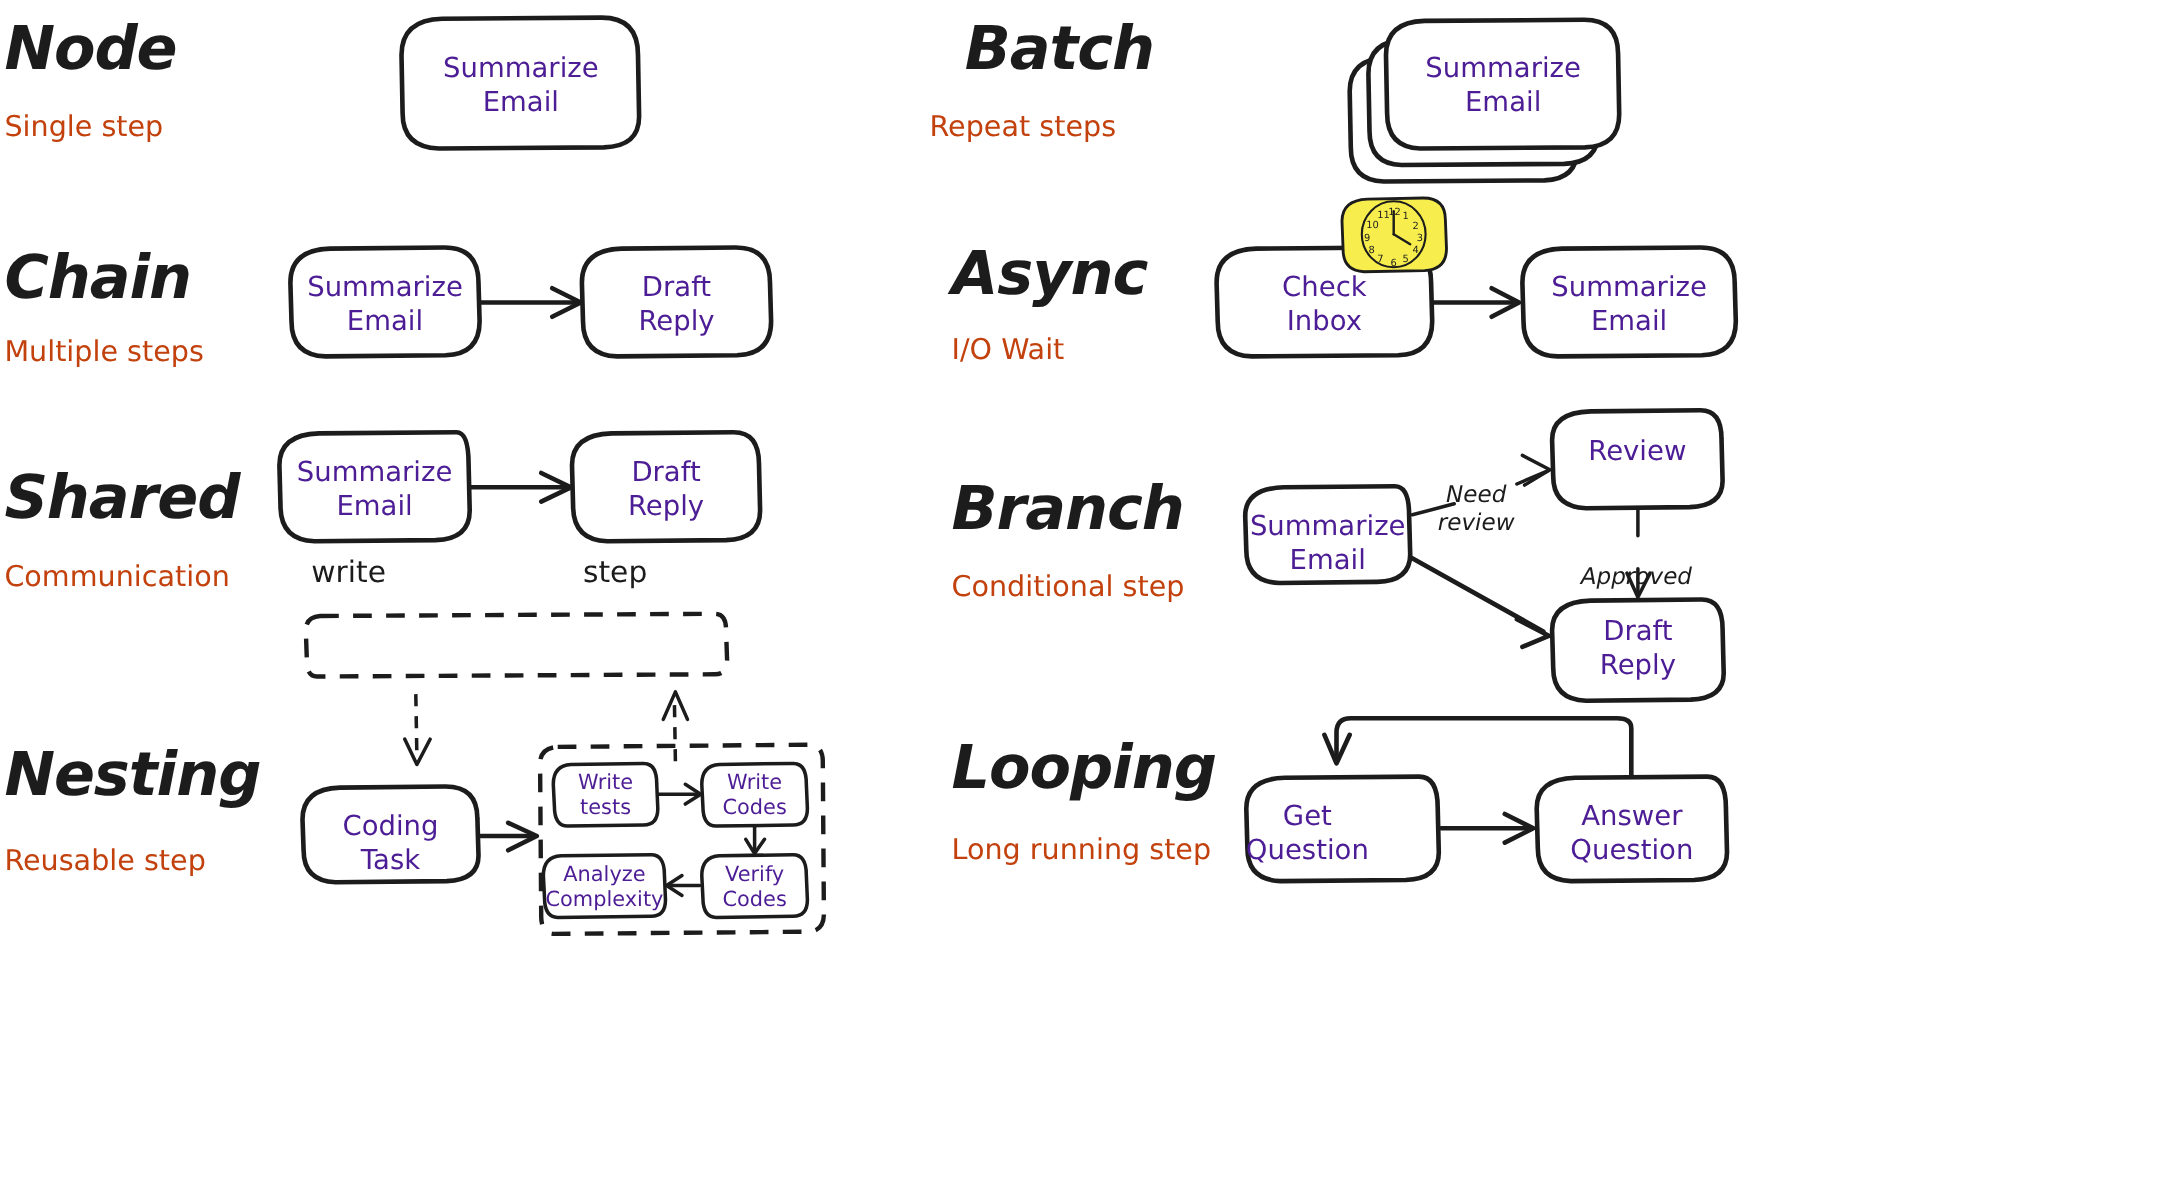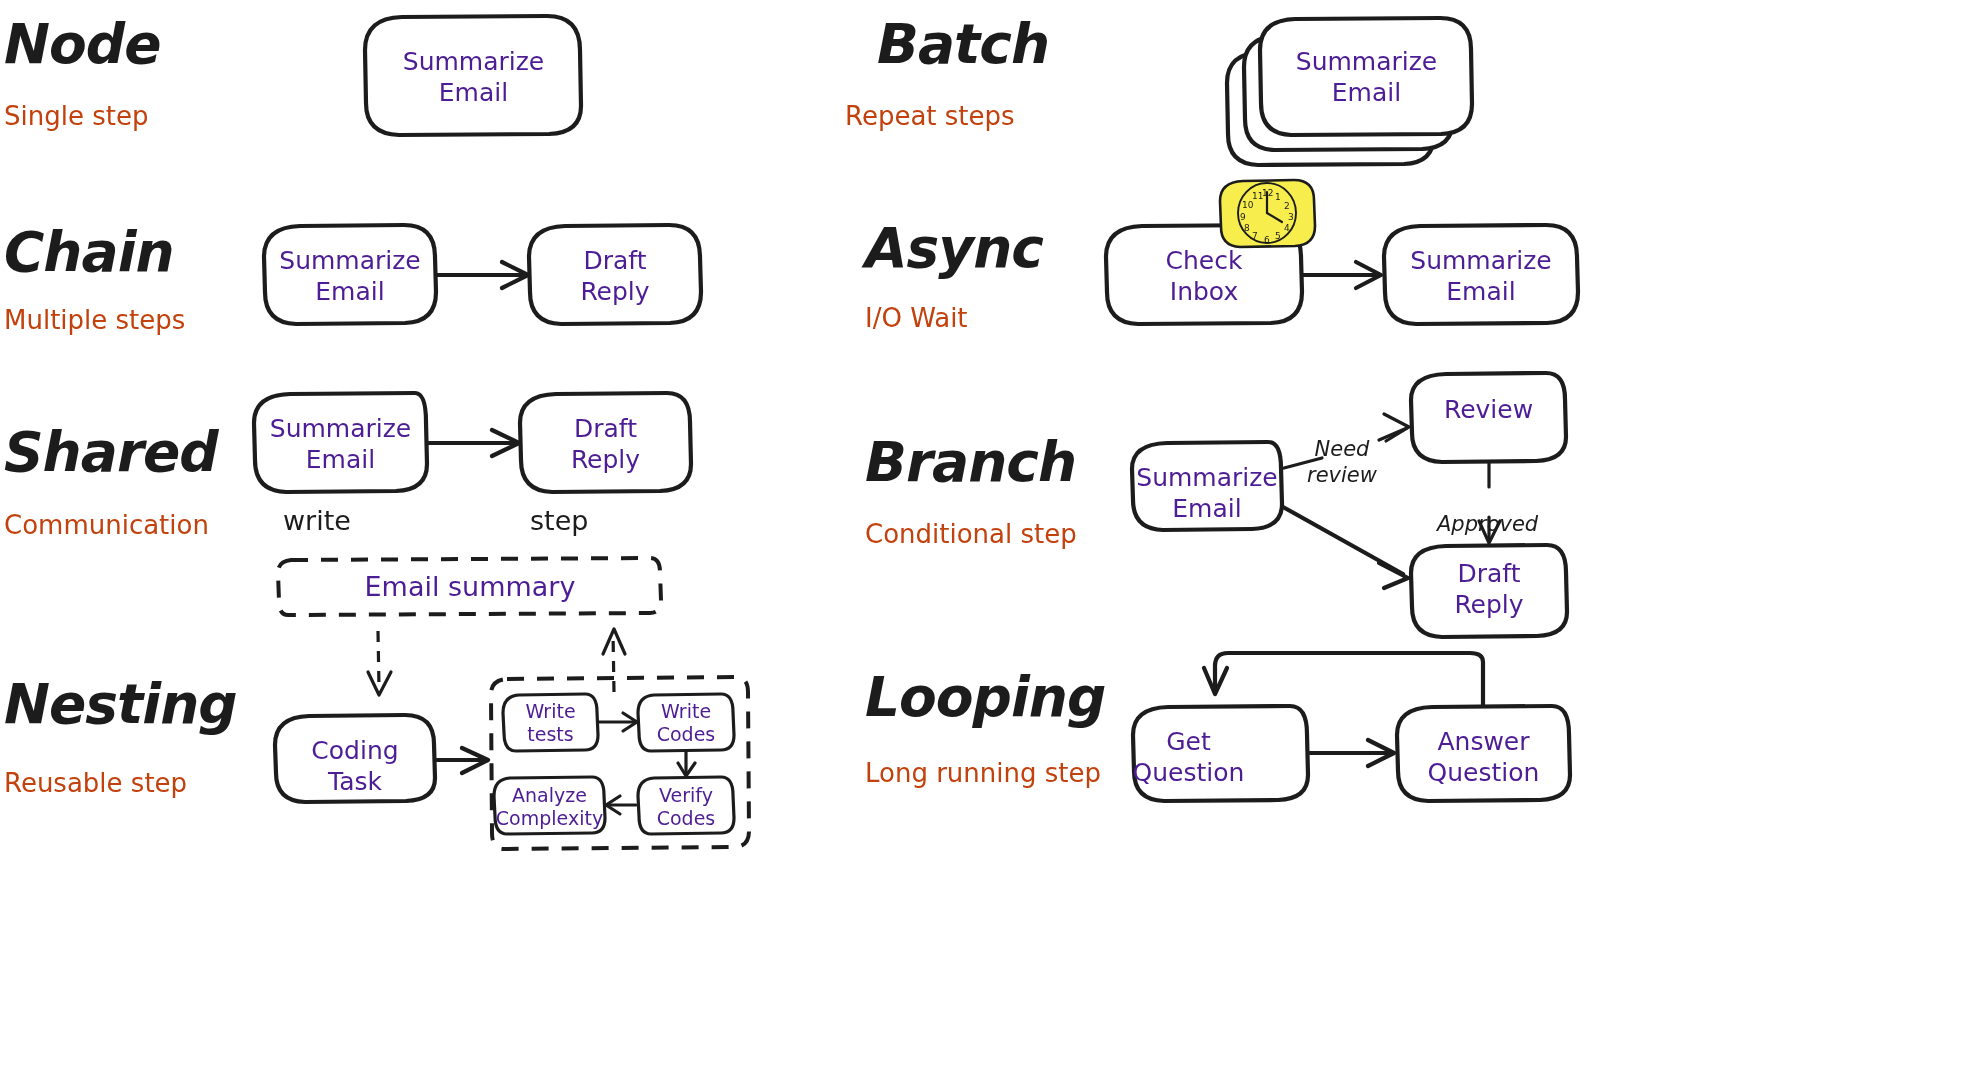--- a/index.html
+++ b/index.html
@@ -239,21 +239,20 @@
     <span class="clock-num" style="left:22px; top:21px;">10</span>
     <span class="clock-num" style="left:32px; top:12px;">11</span>
   </div>
 
   <div class="pattern-title" style="left:4px; top:420px;">Shared</div>
   <div class="pattern-sub" style="left:4px; top:510px;">Communication</div>
   <div class="node-label" style="left:254px; top:413px; width:173px;">Summarize
 Email</div>
   <div class="node-label" style="left:520px; top:413px; width:171px;">Draft
 Reply</div>
-  <div class="node-label store" style="left:279px; top:570px; width:382px;">Email summary</div>
   <div class="edge-label" style="left:283px; top:505px;">write</div>
   <div class="edge-label" style="left:530px; top:505px;">step</div>
 
   <div class="pattern-title" style="left:865px; top:430px;">Branch</div>
   <div class="pattern-sub" style="left:865px; top:519px;">Conditional step</div>
   <div class="node-label" style="left:1132px; top:462px; width:150px;">Summarize
 Email</div>
   <div class="node-label" style="left:1411px; top:394px; width:155px;">Review</div>
   <div class="node-label" style="left:1411px; top:558px; width:156px;">Draft
 Reply</div>

